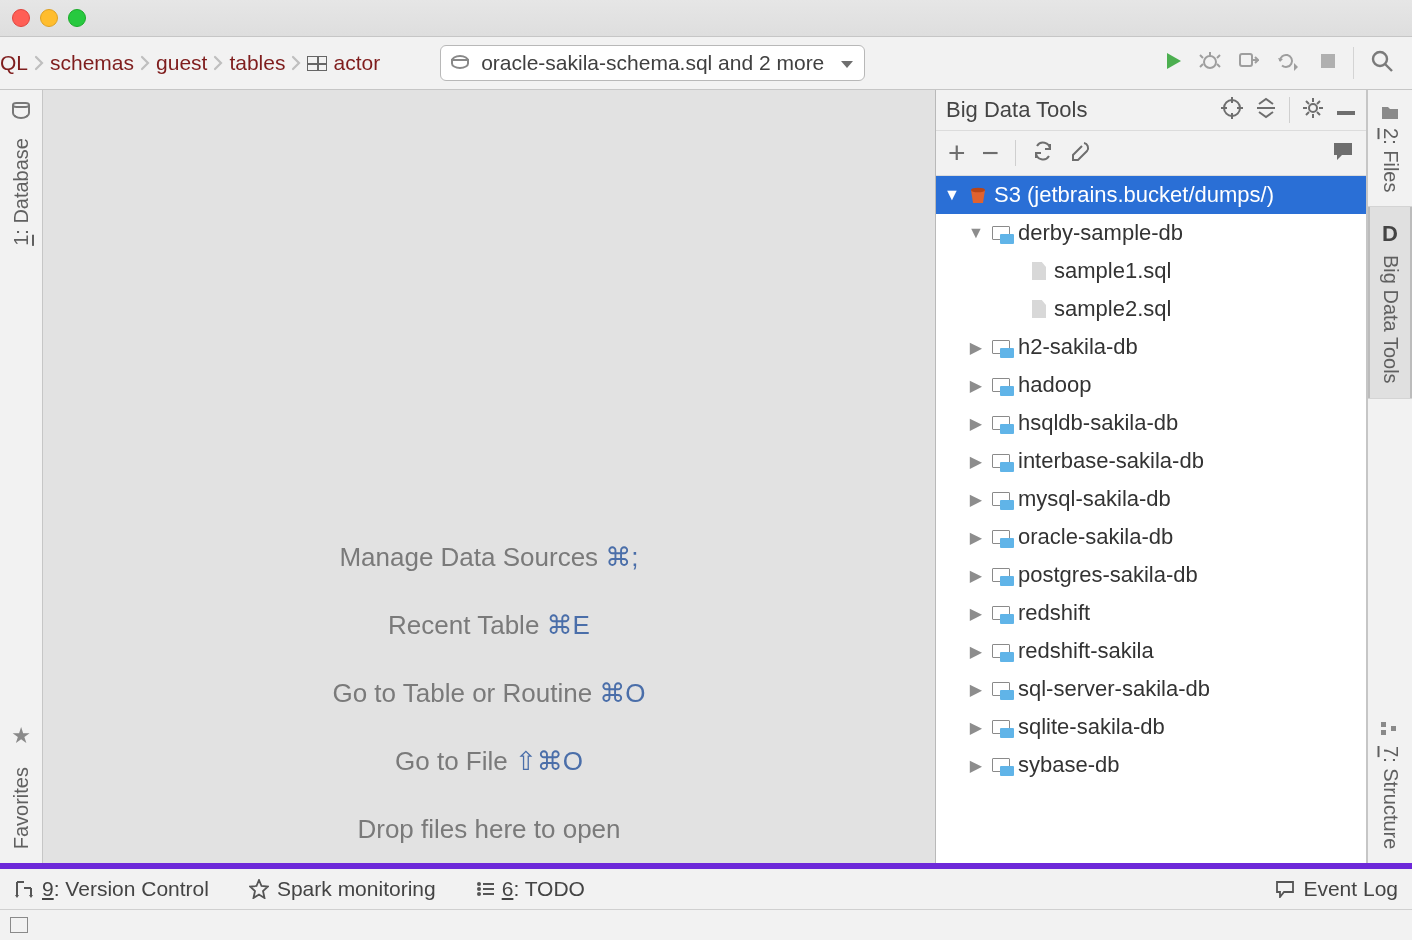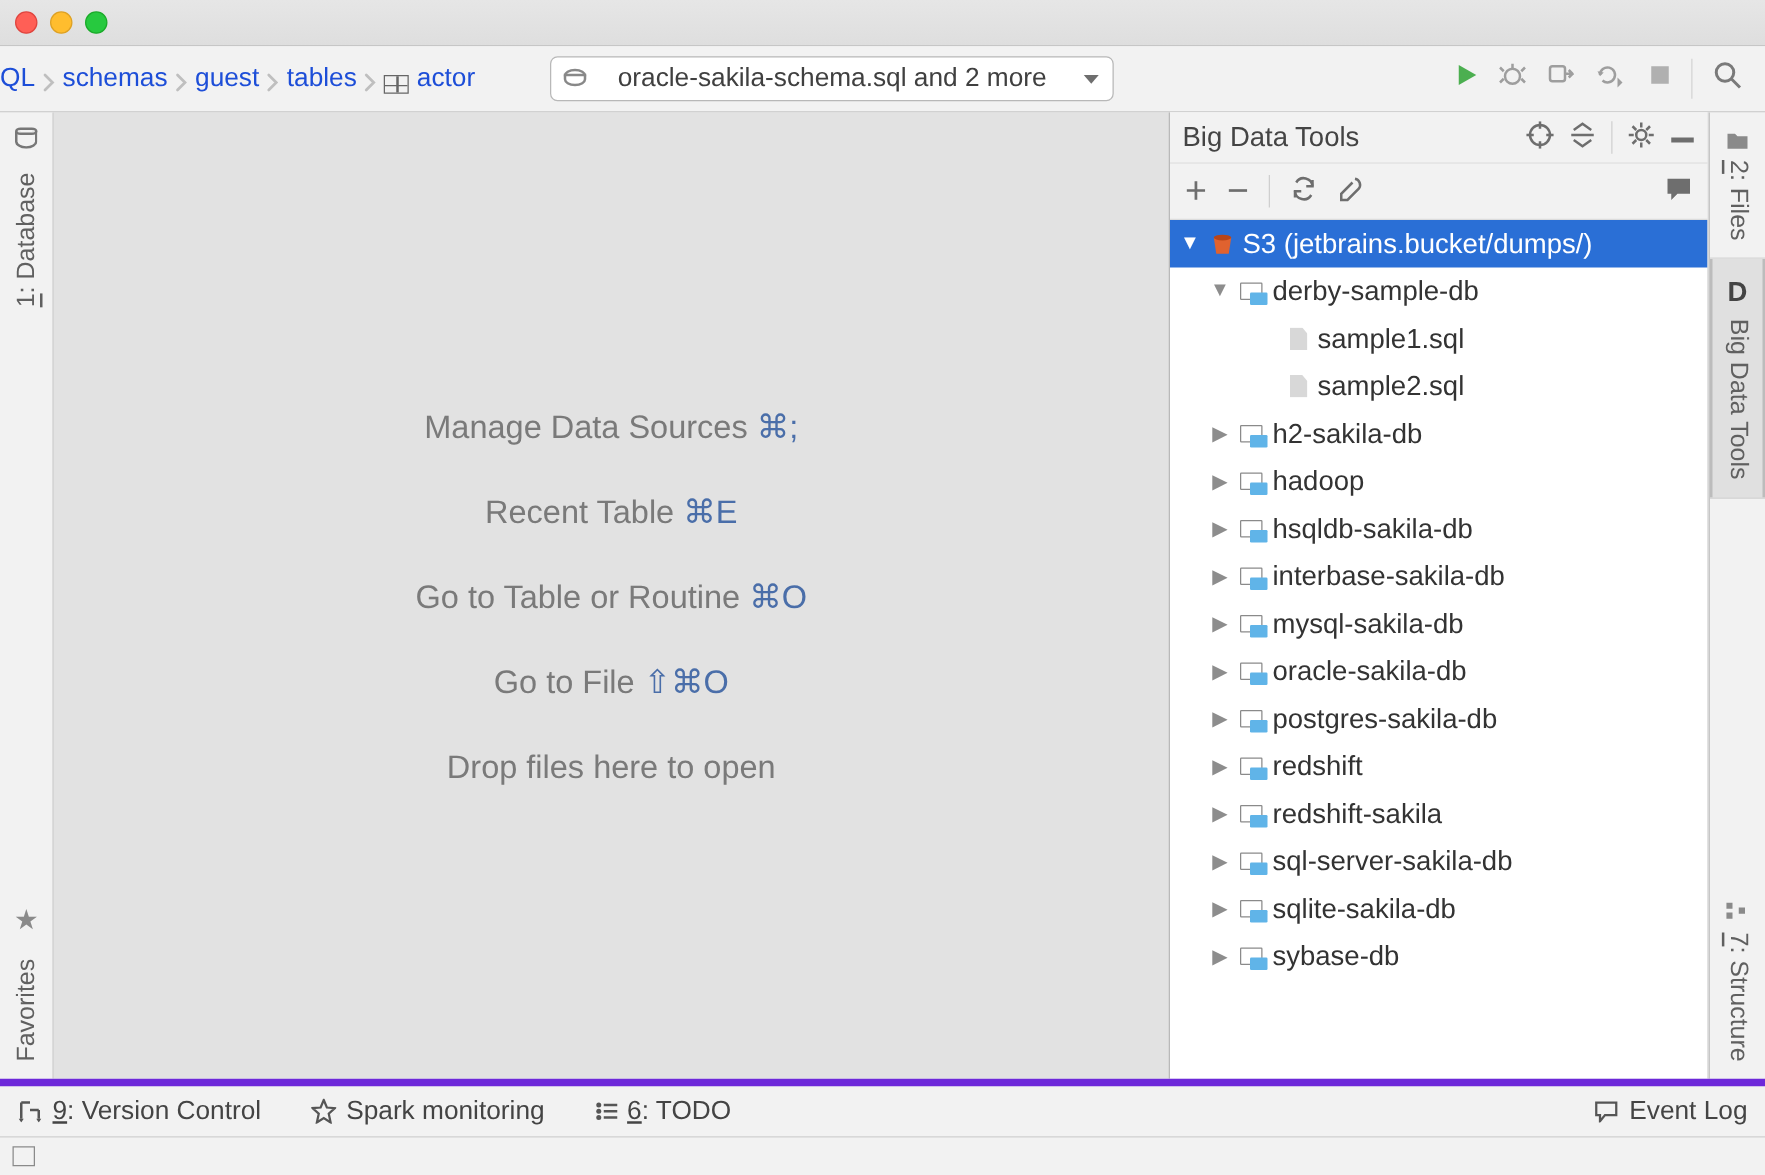--- a/index.html
+++ b/index.html
@@ -41,22 +41,22 @@
   height: 52px;
   background: #f2f2f2;
   border-bottom: 1px solid #c6c6c6;
   display: flex;
   align-items: center;
   padding: 0 0 0 0;
   gap: 0;
 }
 .crumb {
   display: flex;
-  align-items: flex-end;
-  color: #1d4ed8;
+  align-items: center;
+  color: #7f1d1d;
   font-size: 21px;
 }
 .crumb-sep {
   color: #aaa;
   margin: 0 4px;
 }
 .crumb-sep svg { display: block; }
 .tbl-icon{
   width:20px;height:15px;border:1.5px solid #666;display:inline-block;margin-right:6px;position:relative;box-sizing:border-box;
 }
@@ -67,21 +67,21 @@
 .config-dropdown {
   margin-left: 60px;
   height: 34px;
   border: 1px solid #b8b8b8;
   border-radius: 6px;
   background: #ffffff;
   display: flex;
   align-items: center;
   padding: 0 10px;
   font-size: 21px;
-  gap: 23px;
+  gap: 10px;
 }
 .cfg-icon{
   width:20px;height:16px;position:relative;display:inline-block;
 }
 .cfg-icon::before{
   content:"";position:absolute;border:2px solid #888;border-radius:50%/40%;width:18px;height:14px;box-sizing:border-box;
 }
 .cfg-icon::after{
   content:"";position:absolute;background:#888;width:18px;height:2px;top:4px;
 }
@@ -125,21 +125,21 @@
 .rail-db::before{content:"";position:absolute;width:18px;height:6px;border:2px solid #777;border-radius:50%/100%;box-sizing:border-box;}
 .rail-db::after{content:"";position:absolute;width:18px;height:14px;border:2px solid #777;border-top:none;border-radius:0 0 9px 9px/0 0 6px 6px;top:3px;box-sizing:border-box;}
 
 .rail-star{color:#8a8a8a;font-size:22px;}
 
 .center{
   flex:1 1 auto;
   background:#e2e2e2;
   border-right:1px solid #b9b9b9;
   display:flex;
-  align-items:center;
+  align-items:flex-end;
   justify-content:center;
 }
 .hints{
   text-align:center;
   font-size:26px;
   color:#7a7a7a;
   line-height:68px;
 }
 .hints .row{white-space:nowrap;}
 .shortcut{color:#4a6ea9;}

